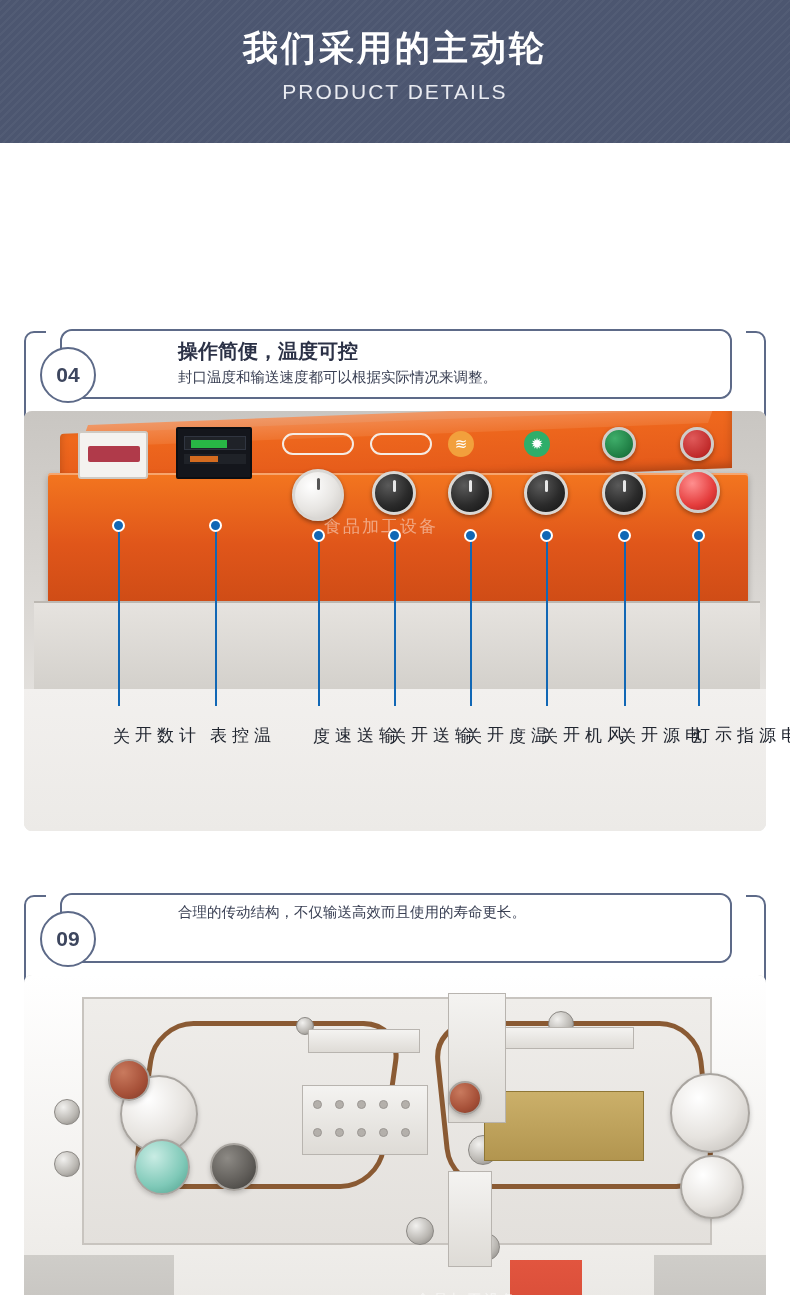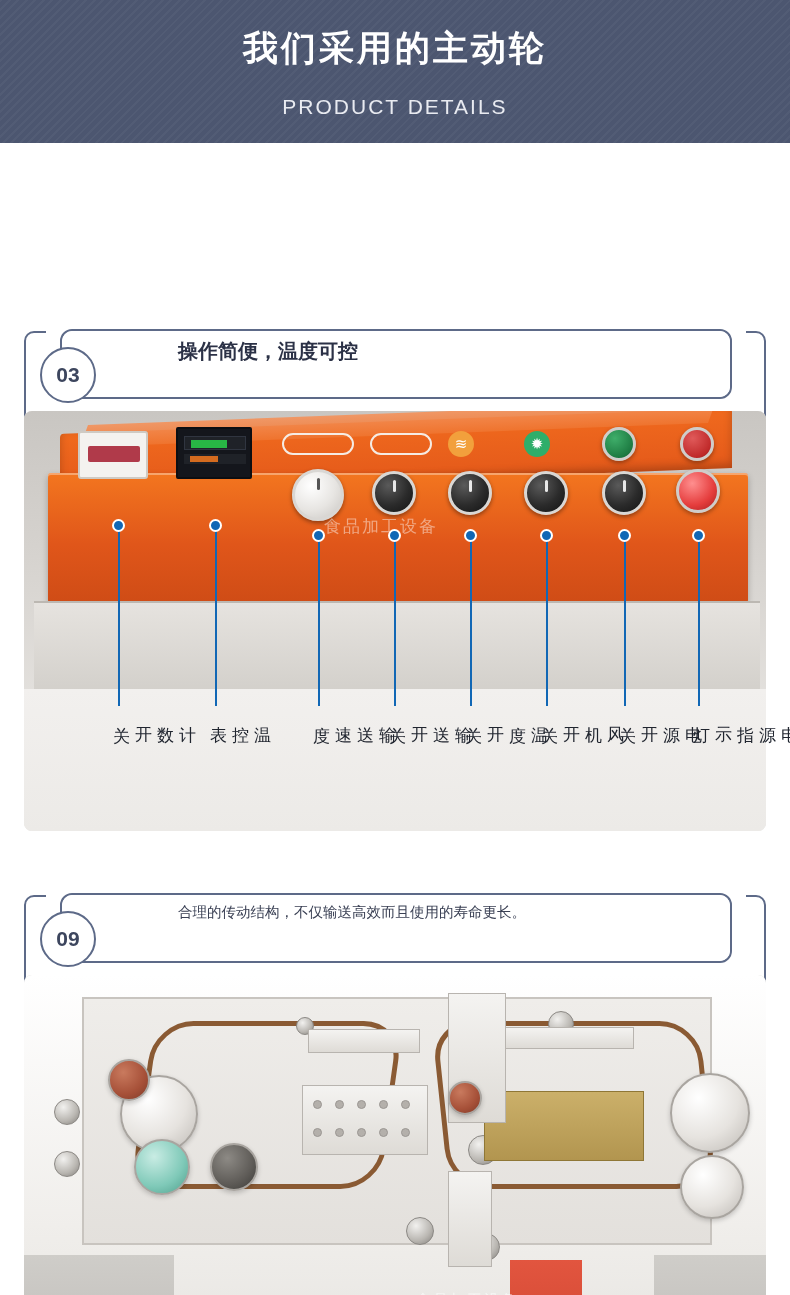--- a/index.html
+++ b/index.html
@@ -38,21 +38,21 @@
     font-size: 35px;
     font-weight: bold;
     letter-spacing: 3px;
     line-height: 44px;
   }
   .banner-sub {
     color: #e9ebf1;
     font-size: 21px;
     letter-spacing: 2px;
     line-height: 32px;
-    margin-top: 21px;
+    margin-top: 6px;
     font-weight: 300;
   }
 
   
   .section { position: relative; }
 
   .sec-box {
     position: absolute;
     border: 2px solid #5d6a88;
     border-radius: 10px;
@@ -304,24 +304,25 @@
   </div>
 
   <div class="section">
 
     <div class="sec-box" style="left:24px; top:188px; width:742px; height:500px;"></div>
 
     <div style="position:absolute; left:46px; top:186px; width:700px; height:62px; background:#fff;"></div>
     <div class="sec-box" style="left:60px; top:186px; width:672px; height:70px; border-radius:12px;"></div>
     <div style="position:absolute; left:62px; top:188px; width:668px; height:66px; background:#fff; border-radius:11px;"></div>
 
-    <div class="badge" style="left:40px; top:204px;">03</div>
+    <div class="badge" style="left:40px; top:204px;">04</div>
 
     <div class="sec-head" style="left:130px; top:194px; width:600px;">
       <div class="sec-title">操作简便，温度可控</div>
+      <div class="sec-desc" style="margin-top:0;">封口温度和输送速度都可以根据实际情况来调整。</div>
     </div>
 
     <div class="photo1">
       <div class="p1-wallbg"></div>
       <div class="p1-lid"></div>
       <div class="p1-lid-top"></div>
       <div class="p1-panel"></div>
       <div class="p1-body"></div>
       <div class="p1-floor"></div>
 

